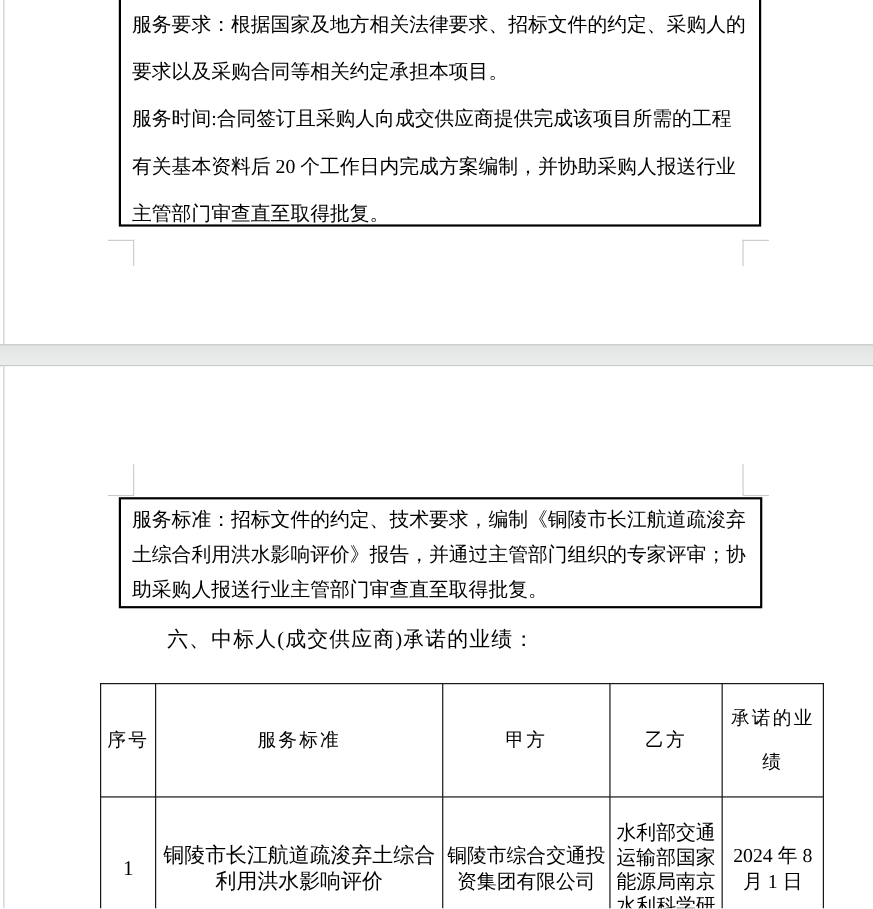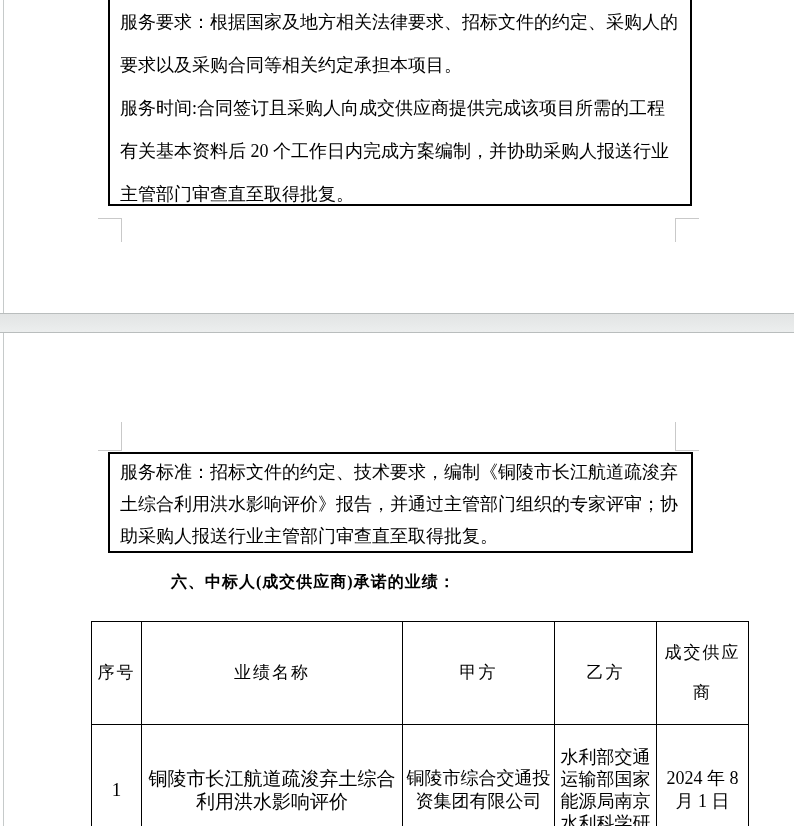--- a/index.html
+++ b/index.html
@@ -10,21 +10,21 @@
   #page2{top:333px;height:493px}
   .page-gap{position:absolute;top:313px;left:0;width:794px;height:20px;box-sizing:border-box;
             background:linear-gradient(#e2e4e4,#eceeee);
             border-top:1px solid #b9bdbd;border-bottom:1px solid #b9bdbd}
   .textbox{position:absolute;border:2px solid #000;box-sizing:border-box;background:#fff;
            font-size:18px;overflow:hidden}
   #box1{left:104px;top:-22px;width:584px;height:228px;padding:21px 9px 0 10px;line-height:43px}
   #box2{left:104px;top:119px;width:585px;height:101px;padding:2px 9px 0 10px;line-height:32px}
   .textbox p{margin:0}
   .mark{position:absolute;background:#c9c9c9}
-  .heading{position:absolute;left:167px;top:238px;font-size:16px;font-weight:bold;
+  .heading{position:absolute;left:148px;top:238px;font-size:19px;font-weight:normal;
            letter-spacing:1px;line-height:22px}
   table.perf{position:absolute;left:87px;top:288px;width:657px;border-collapse:collapse;
              table-layout:fixed;background:#fff}
   table.perf th,table.perf td{border:1px solid #000;padding:0;text-align:center;overflow:hidden}
   table.perf th{height:102px;font-weight:normal;font-size:17px;letter-spacing:2px;
                 line-height:40px;vertical-align:middle}
   table.perf td{height:130px;vertical-align:middle}
   td.c-seq{font-size:19px}
   td.c-name{font-size:19px;line-height:23px;padding:0 4px}
   td.c-pa{font-size:18px;line-height:23px;padding:0 3px}
@@ -65,24 +65,24 @@
       <colgroup>
         <col style="width:50px">
           <col style="width:261px">
           <col style="width:152px">
         <col style="width:102px">
           <col style="width:92px">
       </colgroup>
       <tbody>
           <tr>
         <th>序号</th>
-        <th>业绩名称</th>
+        <th>服务标准</th>
         <th>甲方</th>
         <th>乙方</th>
-        <th>成交供应商</th>
+        <th>承诺的业绩</th>
       </tr>
       <tr>
         <td class="c-seq">1</td>
         <td class="c-name">铜陵市长江航道疏浚弃土综合利用洪水影响评价</td>
         <td class="c-pa">铜陵市综合交通投资集团有限公司</td>
         <td class="c-pb">水利部交通运输部国家能源局南京水利科学研</td>
         <td class="c-date">2024 年 8 月 1 日</td>
       </tr>
     </tbody>
       </table>

